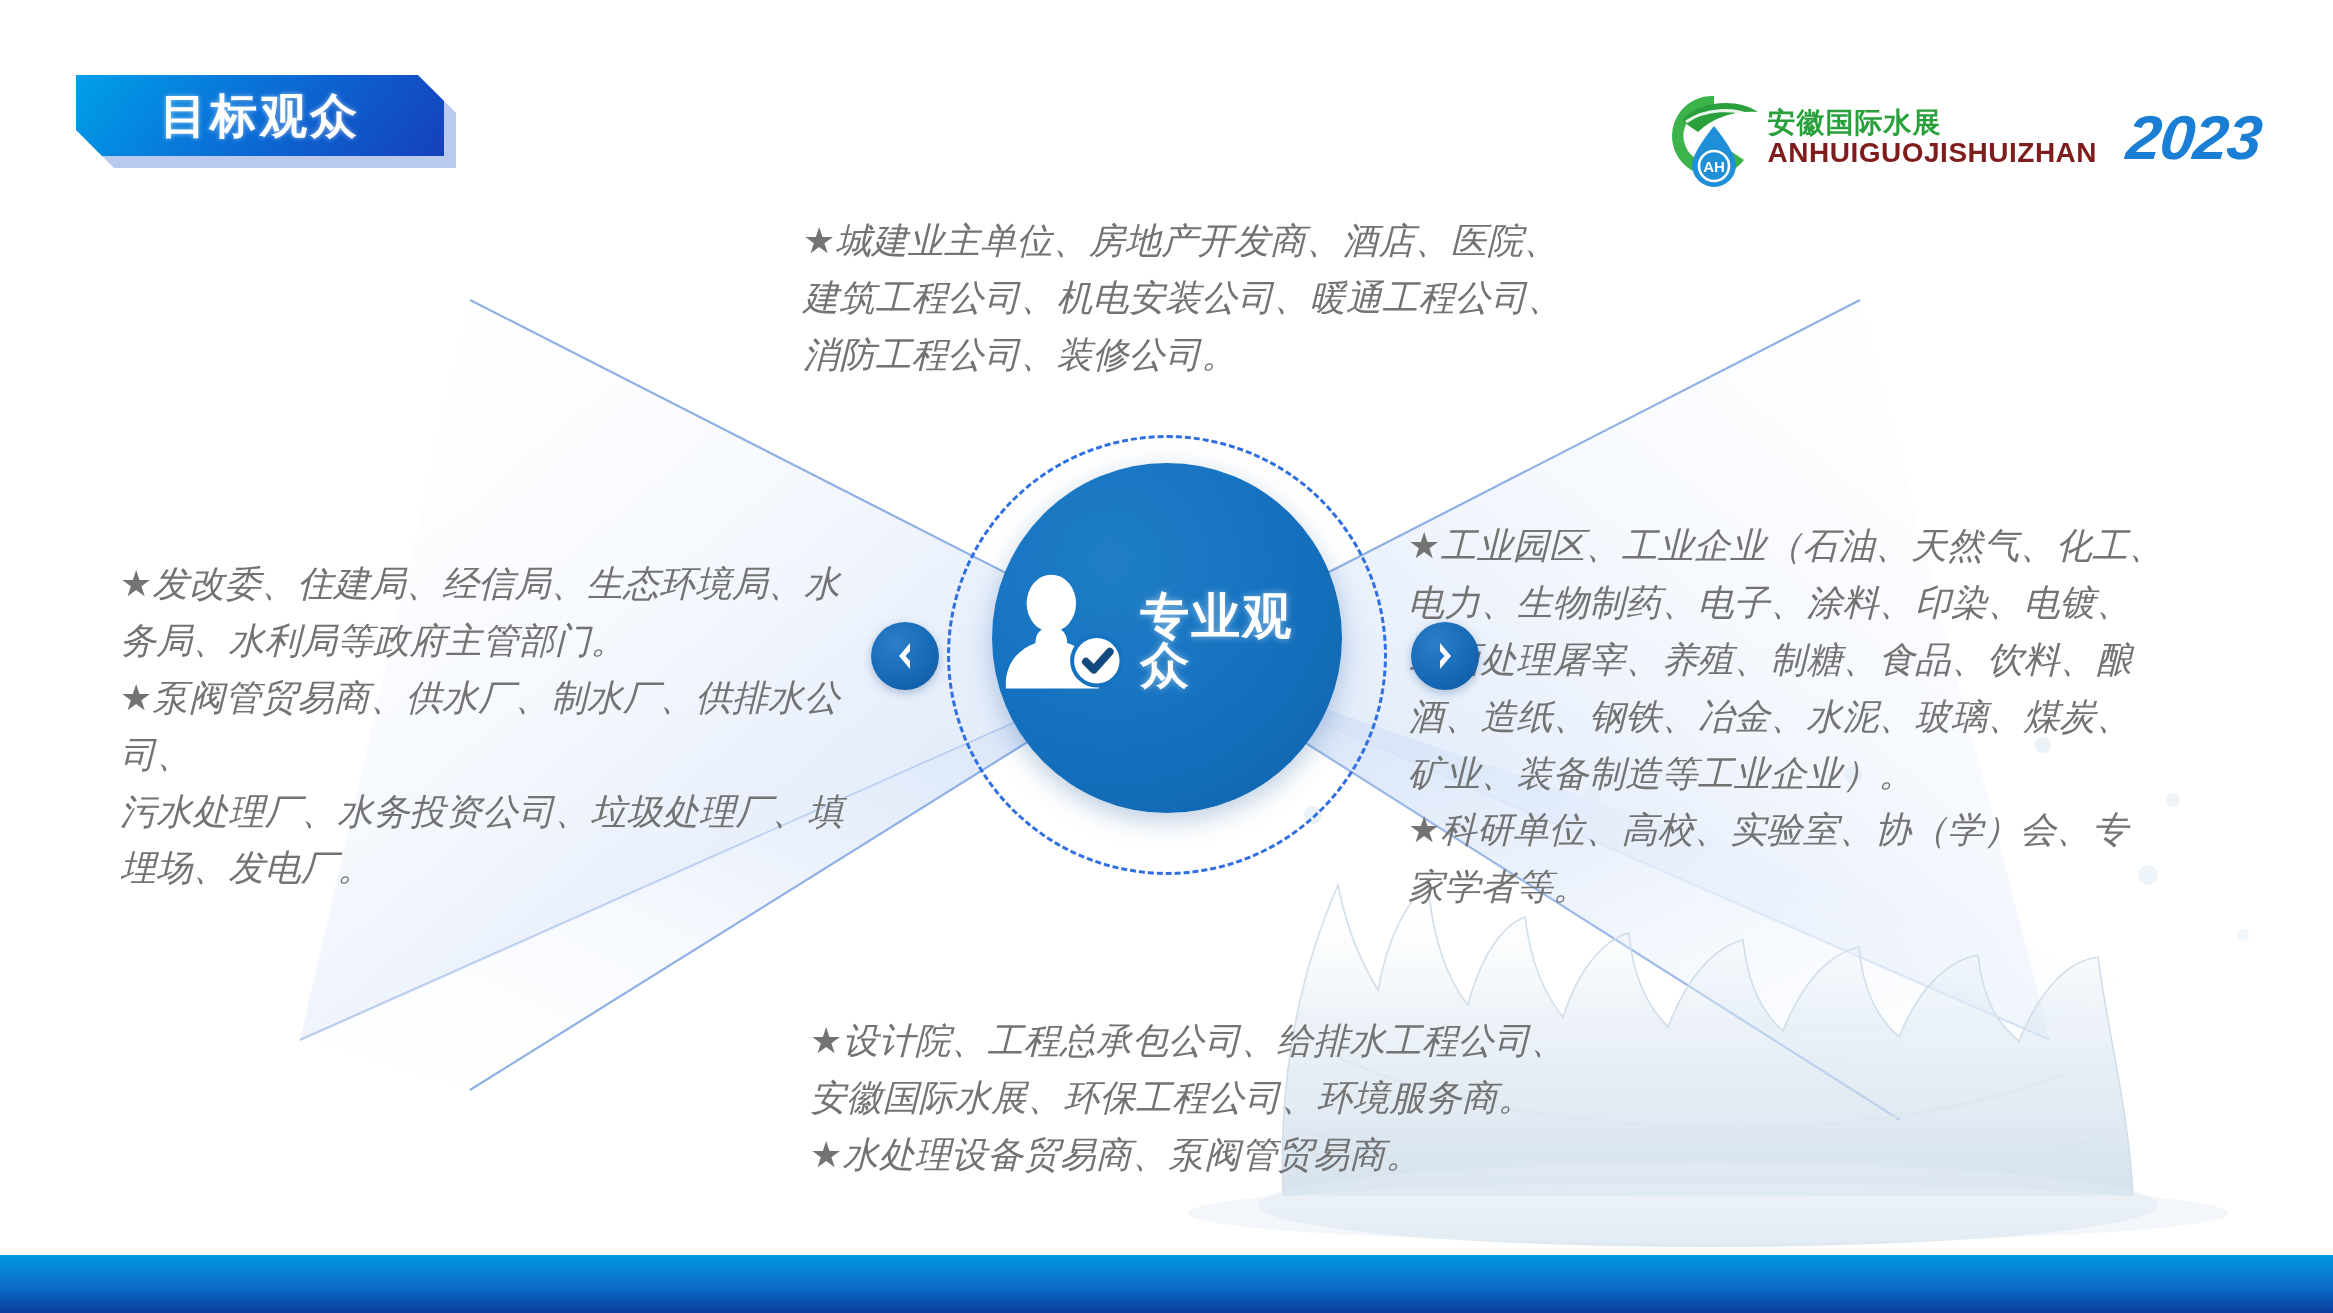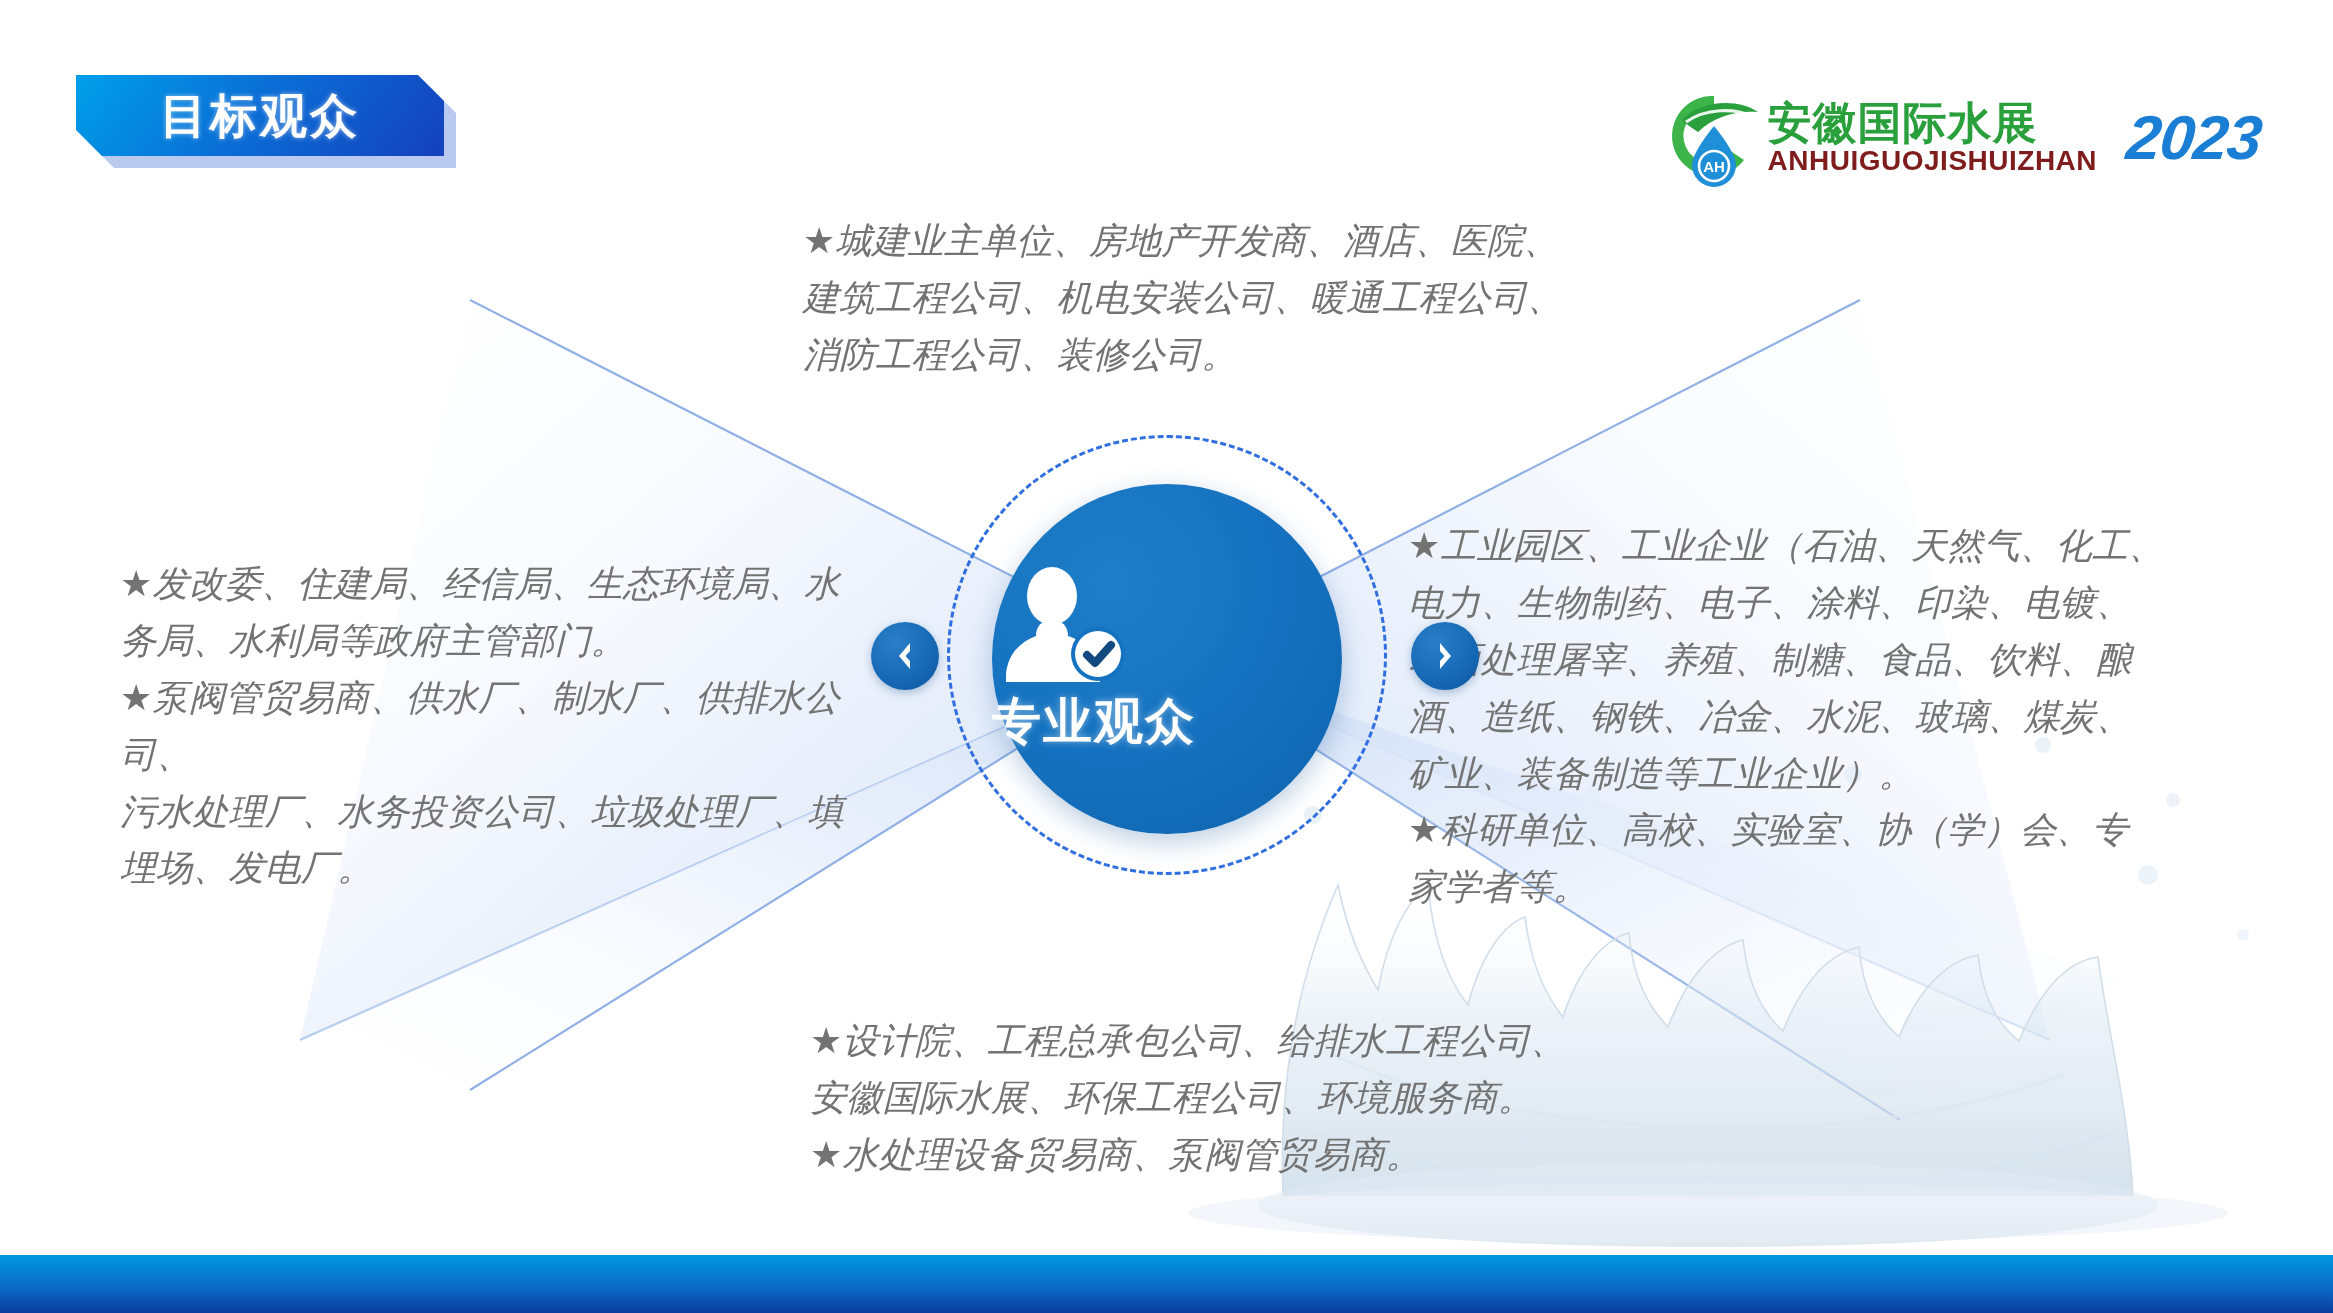--- a/index.html
+++ b/index.html
@@ -49,21 +49,21 @@
   }
 
   
   .logo-wrap{
     position:absolute;right:72px;top:86px;height:104px;z-index:20;
     display:flex;align-items:center;gap:16px;
   }
   .logo-mark{position:relative;width:104px;height:104px;flex:0 0 auto;}
   .logo-zh-block{display:flex;flex-direction:column;justify-content:center;margin-left:-14px;}
   .logo-zh{
-    color:#2aa03c;font-size:44px;font-weight:bold;letter-spacing:1px;line-height:1.02;
+    color:#2aa03c;font-size:28px;font-weight:bold;letter-spacing:1px;line-height:1.02;
     white-space:nowrap;
   }
   .logo-py{
     color:#7f1d1d;font-size:28px;font-weight:bold;letter-spacing:.5px;line-height:1.05;
     white-space:nowrap;
   }
   .logo-year{
     color:#1a7fd4;font-size:62px;font-weight:bold;font-style:italic;
     letter-spacing:-1px;line-height:1;margin-left:14px;
     font-family:"Liberation Sans","DejaVu Sans",sans-serif;
@@ -73,25 +73,25 @@
   
   #hub{
     position:absolute;left:947px;top:435px;width:440px;height:440px;z-index:15;
   }
   .dash-ring{
     position:absolute;left:0;top:0;width:440px;height:440px;
     border:3px dashed #2f6fe0;border-radius:50%;
     box-sizing:border-box;
   }
   .hub-circle{
-    position:absolute;left:45px;top:49px;width:350px;height:350px;
+    position:absolute;left:45px;top:28px;width:350px;height:350px;
     border-radius:50%;
     background:radial-gradient(circle at 34% 28%,#1f7ec7 0%,#1572c0 48%,#0f63ac 100%);
     box-shadow:0 8px 26px rgba(18,80,150,.28);
-    display:flex;flex-direction:column;align-items:flex-start;justify-content:center;
+    display:flex;flex-direction:row;align-items:center;justify-content:center;
   }
   .hub-icon{width:150px;height:125px;margin-top:-6px;}
   .hub-label{
     color:#ffffff;font-size:49px;font-weight:bold;letter-spacing:2px;
     margin-top:6px;text-shadow:0 0 7px rgba(255,255,255,.5);
     line-height:1;
   }
 
   
   .arrow-btn{

